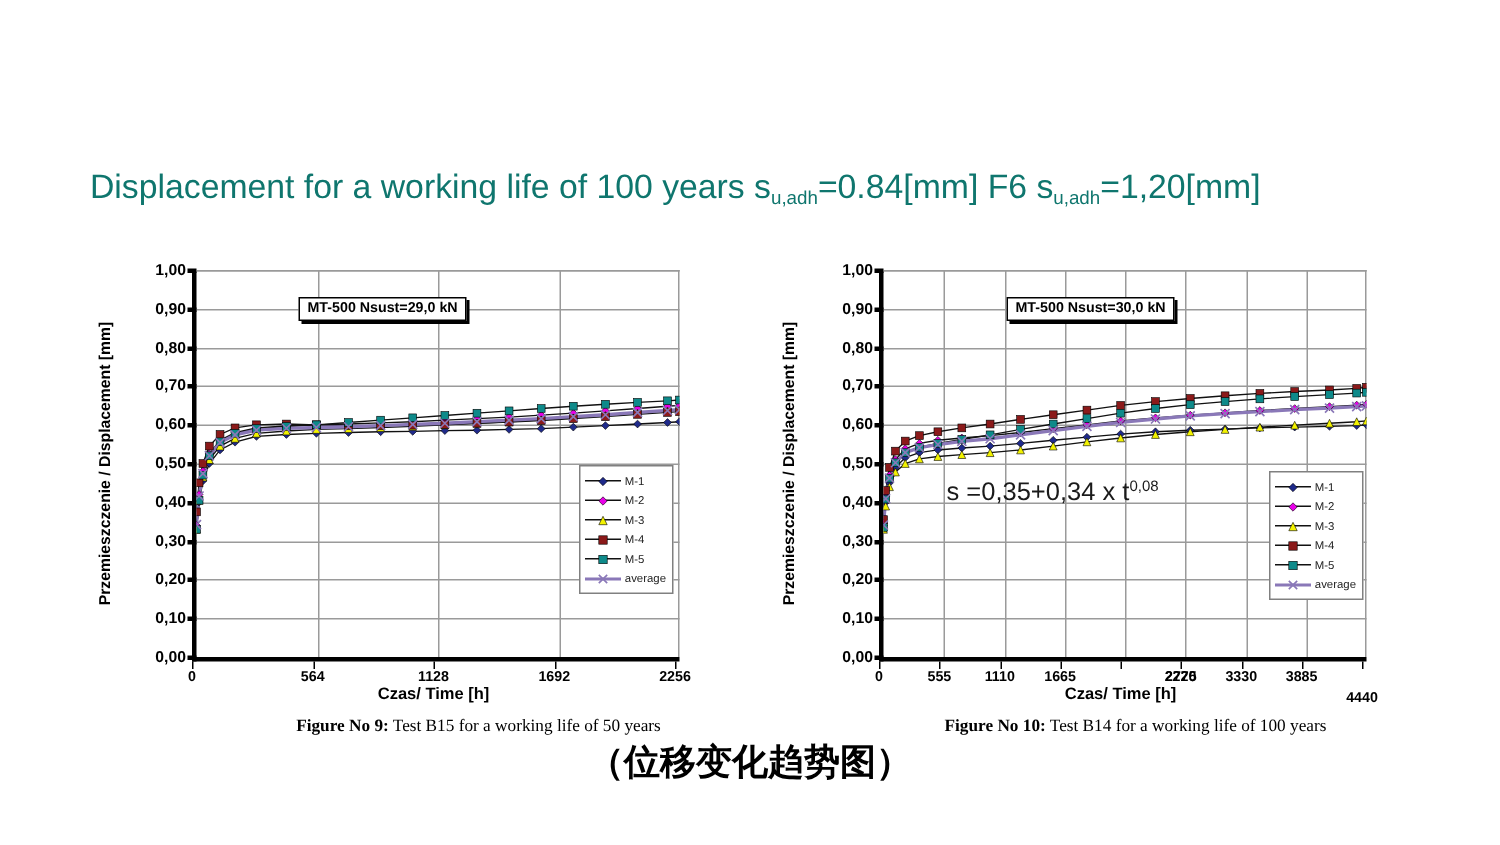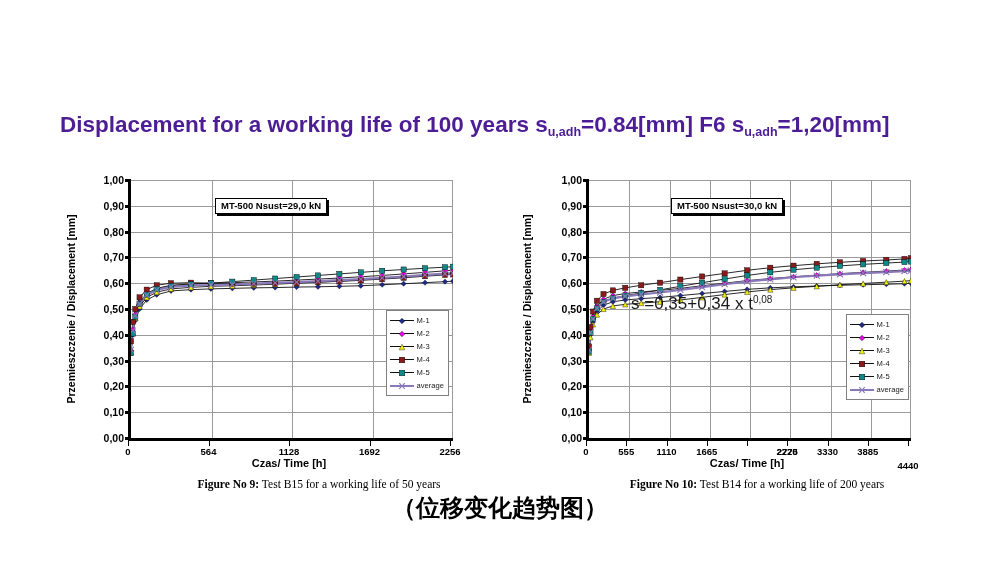--- a/index.html
+++ b/index.html
@@ -18,23 +18,22 @@
   .header-title{
     position:absolute;left:28px;top:20px;
     color:#ffffff;font-size:33px;font-weight:bold;
     letter-spacing:1px;line-height:46px;white-space:nowrap;
     font-family:"Liberation Sans", sans-serif;
   }
 
   
   .subtitle{
     position:absolute;left:60px;top:112px;width:900px;
-    font-size:22.5px;color:#4c1d95;white-space:nowrap;
-    font-family:"Liberation Sans", sans-serif;
-    font-weight:bold;
+    font-size:22.5px;color:#0f766e;white-space:nowrap;
+    font-family:"Liberation Sans", sans-serif;
   }
   .subtitle sub{font-size:12.5px;vertical-align:baseline;position:relative;top:4px;}
 
   
   .charts{position:absolute;left:0;top:165px;width:1000px;height:300px;}
 
   .chart-block{position:absolute;top:0;}
   .chart-block.left{left:62px;width:420px;}
   .chart-block.right{left:518px;width:430px;}
 
@@ -310,21 +309,21 @@
               <path d="M162.56737588652484,99.168 L168.56737588652484,105.168 M168.56737588652484,99.168 L162.56737588652484,105.168" stroke="#8a78b8" stroke-width="1.1" fill="none"></path>
               <path d="M183.97695035460993,98.136 L189.97695035460993,104.136 M189.97695035460993,98.136 L183.97695035460993,104.136" stroke="#8a78b8" stroke-width="1.1" fill="none"></path>
               <path d="M205.38652482269504,97.10400000000001 L211.38652482269504,103.10400000000001 M211.38652482269504,97.10400000000001 L205.38652482269504,103.10400000000001" stroke="#8a78b8" stroke-width="1.1" fill="none"></path>
               <path d="M226.79609929078012,96.072 L232.79609929078012,102.072 M232.79609929078012,96.072 L226.79609929078012,102.072" stroke="#8a78b8" stroke-width="1.1" fill="none"></path>
               <path d="M248.20567375886526,94.78200000000001 L254.20567375886526,100.78200000000001 M254.20567375886526,94.78200000000001 L248.20567375886526,100.78200000000001" stroke="#8a78b8" stroke-width="1.1" fill="none"></path>
               <path d="M269.6152482269503,93.49199999999999 L275.6152482269503,99.49199999999999 M275.6152482269503,93.49199999999999 L269.6152482269503,99.49199999999999" stroke="#8a78b8" stroke-width="1.1" fill="none"></path>
               <path d="M291.0248226950355,91.94399999999999 L297.0248226950355,97.94399999999999 M297.0248226950355,91.94399999999999 L291.0248226950355,97.94399999999999" stroke="#8a78b8" stroke-width="1.1" fill="none"></path>
               <path d="M311.0070921985816,90.654 L317.0070921985816,96.654 M317.0070921985816,90.654 L311.0070921985816,96.654" stroke="#8a78b8" stroke-width="1.1" fill="none"></path>
               <path d="M319,90.138 L325,96.138 M325,90.138 L319,96.138" stroke="#8a78b8" stroke-width="1.1" fill="none"></path>
             </svg>
-            <div class="annot-box" style="left: 84px; top: 18px;">MT-500  Nsust=29,0 kN</div>
+            <div class="annot-box" style="left: 68px; top: 18px;">MT-500  Nsust=29,0 kN</div>
             <div class="legend" style="right: 4px; top: 130px;">
               <div class="legend-row">
                 <div class="legend-line">
                   <div class="ln" style="background: rgb(17, 17, 17); height: 1.4px;"></div>
                   <svg width="10" height="10" viewBox="0 0 10 10" style="position: absolute; left: 7px; top: 0px;">
                     <polygon points="5,2.2 7.8,5 5,7.8 2.2,5" fill="#1f2a8a" stroke="#000" stroke-width="0.4"></polygon>
                   </svg>
                 </div>
                 <div class="legend-txt">M-1</div>
               </div>
@@ -571,21 +570,21 @@
               <path d="M178.3063063063063,96.33000000000001 L184.3063063063063,102.33000000000001 M184.3063063063063,96.33000000000001 L178.3063063063063,102.33000000000001" stroke="#8a78b8" stroke-width="1.1" fill="none"></path>
               <path d="M201.5135135135135,94.26599999999999 L207.5135135135135,100.26599999999999 M207.5135135135135,94.26599999999999 L201.5135135135135,100.26599999999999" stroke="#8a78b8" stroke-width="1.1" fill="none"></path>
               <path d="M224.72072072072072,92.71799999999999 L230.72072072072072,98.71799999999999 M230.72072072072072,92.71799999999999 L224.72072072072072,98.71799999999999" stroke="#8a78b8" stroke-width="1.1" fill="none"></path>
               <path d="M247.92792792792793,91.428 L253.92792792792793,97.428 M253.92792792792793,91.428 L247.92792792792793,97.428" stroke="#8a78b8" stroke-width="1.1" fill="none"></path>
               <path d="M271.1351351351351,90.138 L277.1351351351351,96.138 M277.1351351351351,90.138 L271.1351351351351,96.138" stroke="#8a78b8" stroke-width="1.1" fill="none"></path>
               <path d="M294.34234234234236,89.106 L300.34234234234236,95.106 M300.34234234234236,89.106 L294.34234234234236,95.106" stroke="#8a78b8" stroke-width="1.1" fill="none"></path>
               <path d="M312.47297297297297,88.07399999999998 L318.47297297297297,94.07399999999998 M318.47297297297297,88.07399999999998 L312.47297297297297,94.07399999999998" stroke="#8a78b8" stroke-width="1.1" fill="none"></path>
               <path d="M319,87.55799999999999 L325,93.55799999999999 M325,87.55799999999999 L319,93.55799999999999" stroke="#8a78b8" stroke-width="1.1" fill="none"></path>
             </svg>
             <div class="annot-box" style="left: 82px; top: 18px;">MT-500  Nsust=30,0 kN</div>
-            <div class="equation" style="left: 42px; top: 114px;"><span>s =0,35+0,34 x t</span><sup>0,08</sup></div>
+            <div class="equation" style="left: 42px; top: 138px;"><span>s =0,35+0,34 x t</span><sup>0,08</sup></div>
             <div class="legend" style="right: 2px; top: 134px;">
               <div class="legend-row">
                 <div class="legend-line">
                   <div class="ln" style="background: rgb(17, 17, 17); height: 1.4px;"></div>
                   <svg width="10" height="10" viewBox="0 0 10 10" style="position: absolute; left: 7px; top: 0px;">
                     <polygon points="5,2.2 7.8,5 5,7.8 2.2,5" fill="#1f2a8a" stroke="#000" stroke-width="0.4"></polygon>
                   </svg>
                 </div>
                 <div class="legend-txt">M-1</div>
               </div>
@@ -652,21 +651,21 @@
             <div class="xtickmark" style="left: 241.5px;"></div>
             <div class="xtick" style="left: 241.5px; top: 5px;">3330</div>
             <div class="xtickmark" style="left: 281.75px;"></div>
             <div class="xtick" style="left: 281.75px; top: 5px;">3885</div>
             <div class="xtickmark" style="left: 322px;"></div>
             <div class="xtick" style="left: 322px; top: 19px;">4440</div>
           </div>
         <div class="xlabel" id="xlabel-right" style="left: 68px; width: 322px; top: 292px;">Czas/ Time [h]</div>
       </div>
       <div class="caption" id="caption-right" style="left: 48px; top: 313px; width: 382px; text-align: center;">
-        <b>Figure No 10:</b><span> Test B14 for a working life of 200 years</span>
+        <b>Figure No 10:</b><span> Test B14 for a working life of 100 years</span>
       </div>
     </div>
 
   </div>
 
   <div class="foot1">（位移变化趋势图）</div>
 
 </div>
 
 </body></html>

